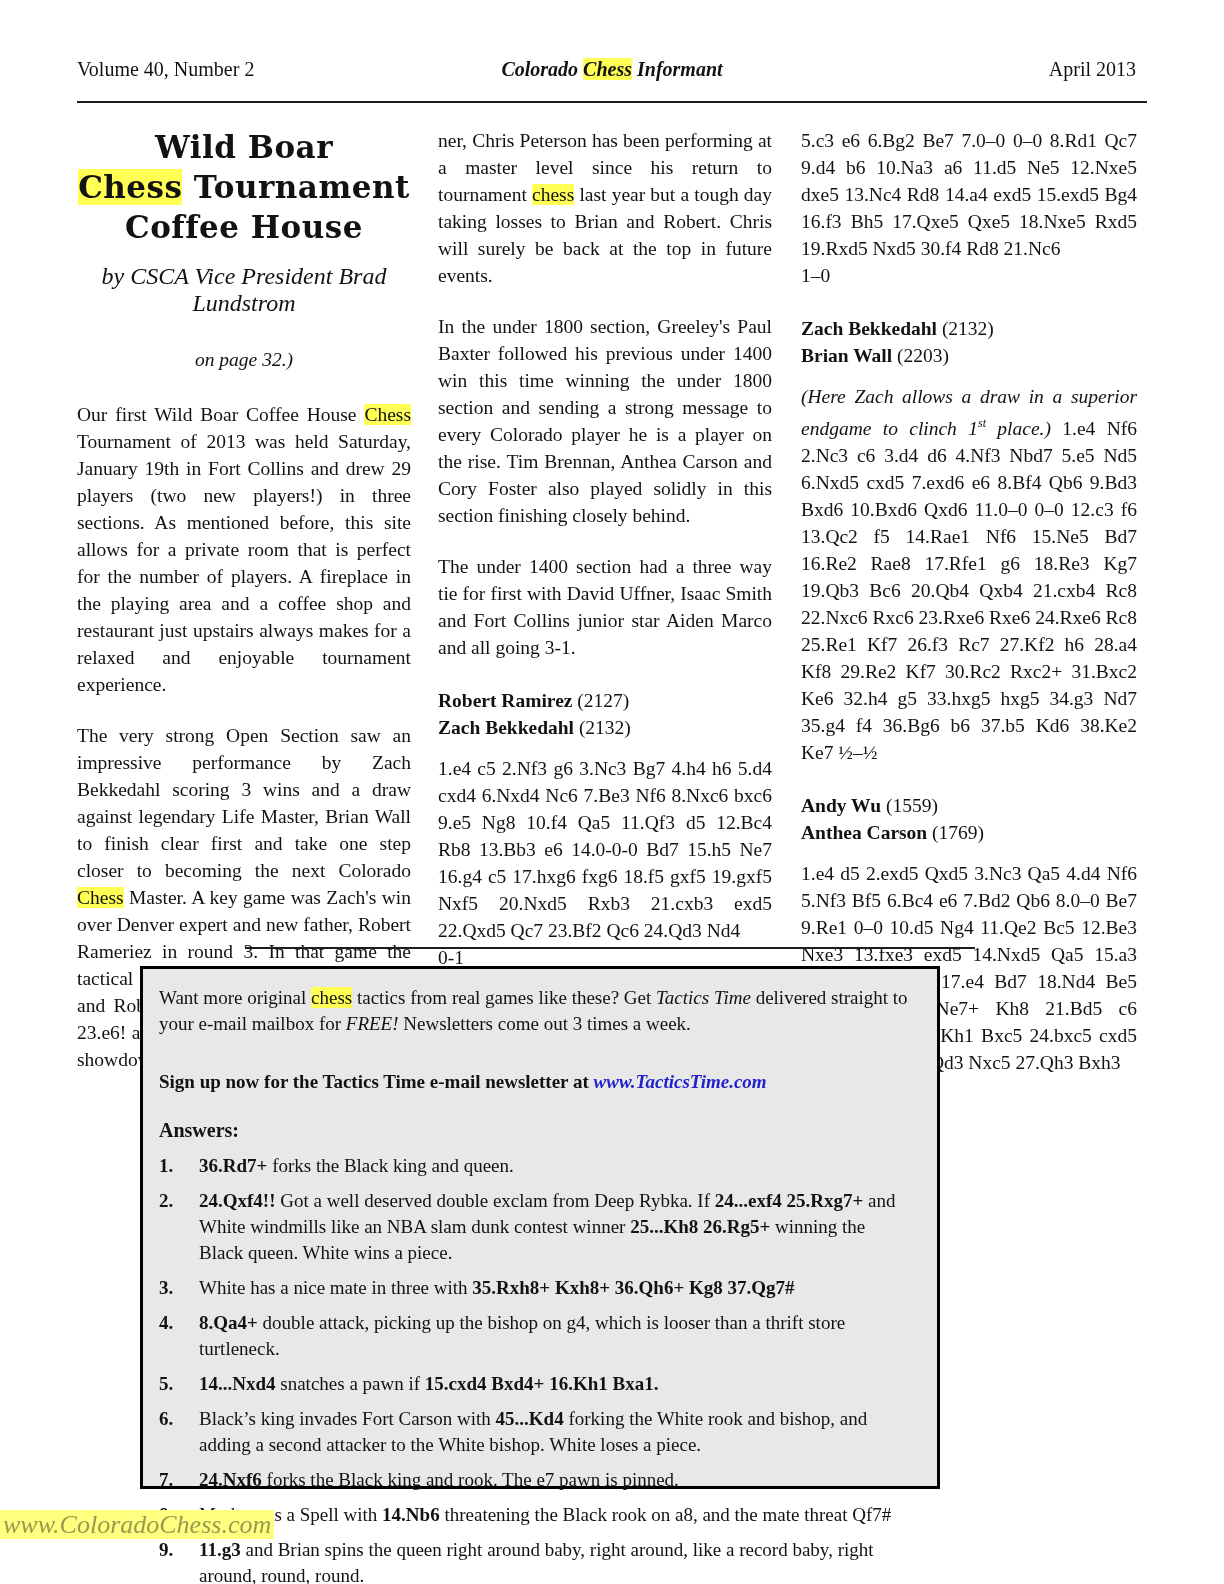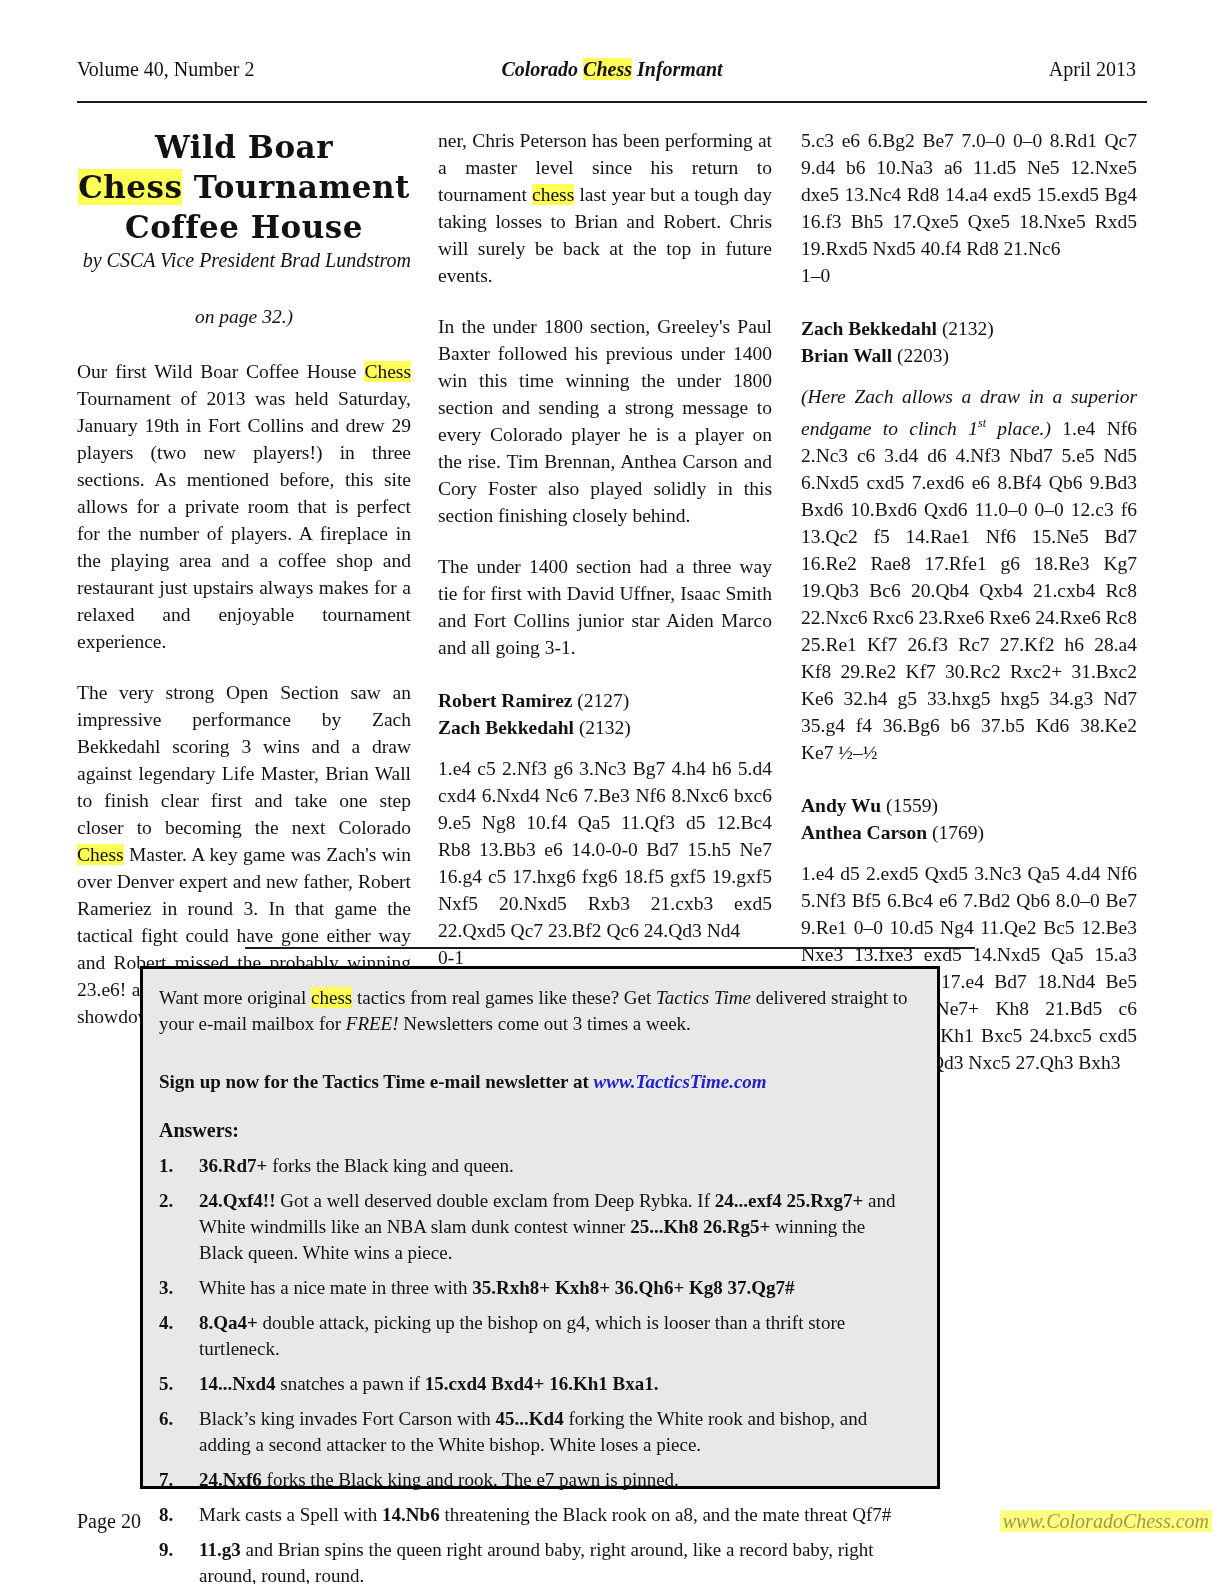--- a/index.html
+++ b/index.html
@@ -26,21 +26,21 @@
   .col { position:absolute; top:127px; font-size:19.5px; line-height:27px; text-align:justify; }
   .col-left  { left:77px;  width:334px; }
   .col-mid   { left:438px; width:334px; }
   .col-right { left:801px; width:336px; }
 
   .art-title {
     font-family:"DejaVu Serif", serif;
     font-weight:bold; font-size:31px; line-height:40px;
     text-align:center; letter-spacing:0.5px;
   }
-  .byline { font-style:italic; font-size:20px; text-align:right; }
+  .byline { font-style:italic; font-size:24px; text-align:center; margin-top:16px; }
   .standings-note { font-style:italic; font-size:19.5px; text-align:center; margin-top:30px; line-height:26px; }
   .para { margin-top:24px; }
   .para-first { margin-top:28px; }
   .col-mid .para:first-child, .col-right .para:first-child { margin-top:0; }
 
   .game-header { margin-top:26px; text-align:left; }
   .game-header div { line-height:27px; }
   .moves { margin-top:14px; text-align:justify; }
   .result-line { text-align:left; }
 
@@ -57,21 +57,21 @@
   .tb-intro { text-align:left; }
   .tb-signup { margin-top:32px; }
   .tb-answers-label { margin-top:22px; font-weight:bold; font-size:20px; }
   .tb-list { margin-top:10px; }
   .tb-item { display:flex; margin-top:9px; }
   .tb-item .num { width:40px; flex:0 0 40px; font-weight:bold; }
   .tb-item .txt { flex:1; padding-right:6px; }
 
   
   .ftr-page { position:absolute; left:77px; top:1510px; font-size:20px; }
-  .ftr-center { position:absolute; left:0; right:12px; top:1510px; text-align:right; font-size:20px; }
+  .ftr-center { position:absolute; left:0; right:1px; top:1510px; text-align:left; font-size:26px; }
   .ftr-url { font-style:italic; color:#9a9a4d; background:#ffff80; padding:0 3px; }
   sup { font-size:0.62em; }
 </style>
 </head>
 <body>
 
 <div class="hdr-left">Volume 40, Number 2</div>
 <div class="hdr-center"><span class="i">Colorado </span><span class="i hl">Chess</span><span class="i"> Informant</span></div>
 <div class="hdr-right">April 2013</div>
 <div class="hdr-rule"></div>
@@ -103,21 +103,21 @@
   <div class="result-line">0-1</div>
 
   <div class="game-header">
     <div><span class="b">Brian Wall</span><span> (2203)</span></div>
     <div><span class="b">Chris Peterson</span><span> (2204)</span></div>
   </div>
   <div class="moves">1.e4 c5 2.Nf3 d6 3.g3 Nf6 4.Qe2 Nc6</div>
 </div>
 
 <div class="col col-right">
-  <div class="moves" style="margin-top:0;">5.c3 e6 6.Bg2 Be7 7.0–0 0–0 8.Rd1 Qc7 9.d4 b6 10.Na3 a6 11.d5 Ne5 12.Nxe5 dxe5 13.Nc4 Rd8 14.a4 exd5 15.exd5 Bg4 16.f3 Bh5 17.Qxe5 Qxe5 18.Nxe5 Rxd5 19.Rxd5 Nxd5 40.f4 Rd8 21.Nc6</div>
+  <div class="moves" style="margin-top:0;">5.c3 e6 6.Bg2 Be7 7.0–0 0–0 8.Rd1 Qc7 9.d4 b6 10.Na3 a6 11.d5 Ne5 12.Nxe5 dxe5 13.Nc4 Rd8 14.a4 exd5 15.exd5 Bg4 16.f3 Bh5 17.Qxe5 Qxe5 18.Nxe5 Rxd5 19.Rxd5 Nxd5 30.f4 Rd8 21.Nc6</div>
   <div class="result-line">1–0</div>
 
   <div class="game-header">
     <div><span class="b">Zach Bekkedahl</span><span> (2132)</span></div>
     <div><span class="b">Brian Wall</span><span> (2203)</span></div>
   </div>
   <div class="moves"><span class="i">(Here Zach allows a draw in a superior endgame to clinch 1</span><sup class="i">st</sup><span class="i"> place.)</span><span> 1.e4 Nf6 2.Nc3 c6 3.d4 d6 4.Nf3 Nbd7 5.e5 Nd5 6.Nxd5 cxd5 7.exd6 e6 8.Bf4 Qb6 9.Bd3 Bxd6 10.Bxd6 Qxd6 11.0–0 0–0 12.c3 f6 13.Qc2 f5 14.Rae1 Nf6 15.Ne5 Bd7 16.Re2 Rae8 17.Rfe1 g6 18.Re3 Kg7 19.Qb3 Bc6 20.Qb4 Qxb4 21.cxb4 Rc8 22.Nxc6 Rxc6 23.Rxe6 Rxe6 24.Rxe6 Rc8 25.Re1 Kf7 26.f3 Rc7 27.Kf2 h6 28.a4 Kf8 29.Re2 Kf7 30.Rc2 Rxc2+ 31.Bxc2 Ke6 32.h4 g5 33.hxg5 hxg5 34.g3 Nd7 35.g4 f4 36.Bg6 b6 37.b5 Kd6 38.Ke2 Ke7 ½–½</span></div>
 
   <div class="game-header">
     <div><span class="b">Andy Wu</span><span> (1559)</span></div>

